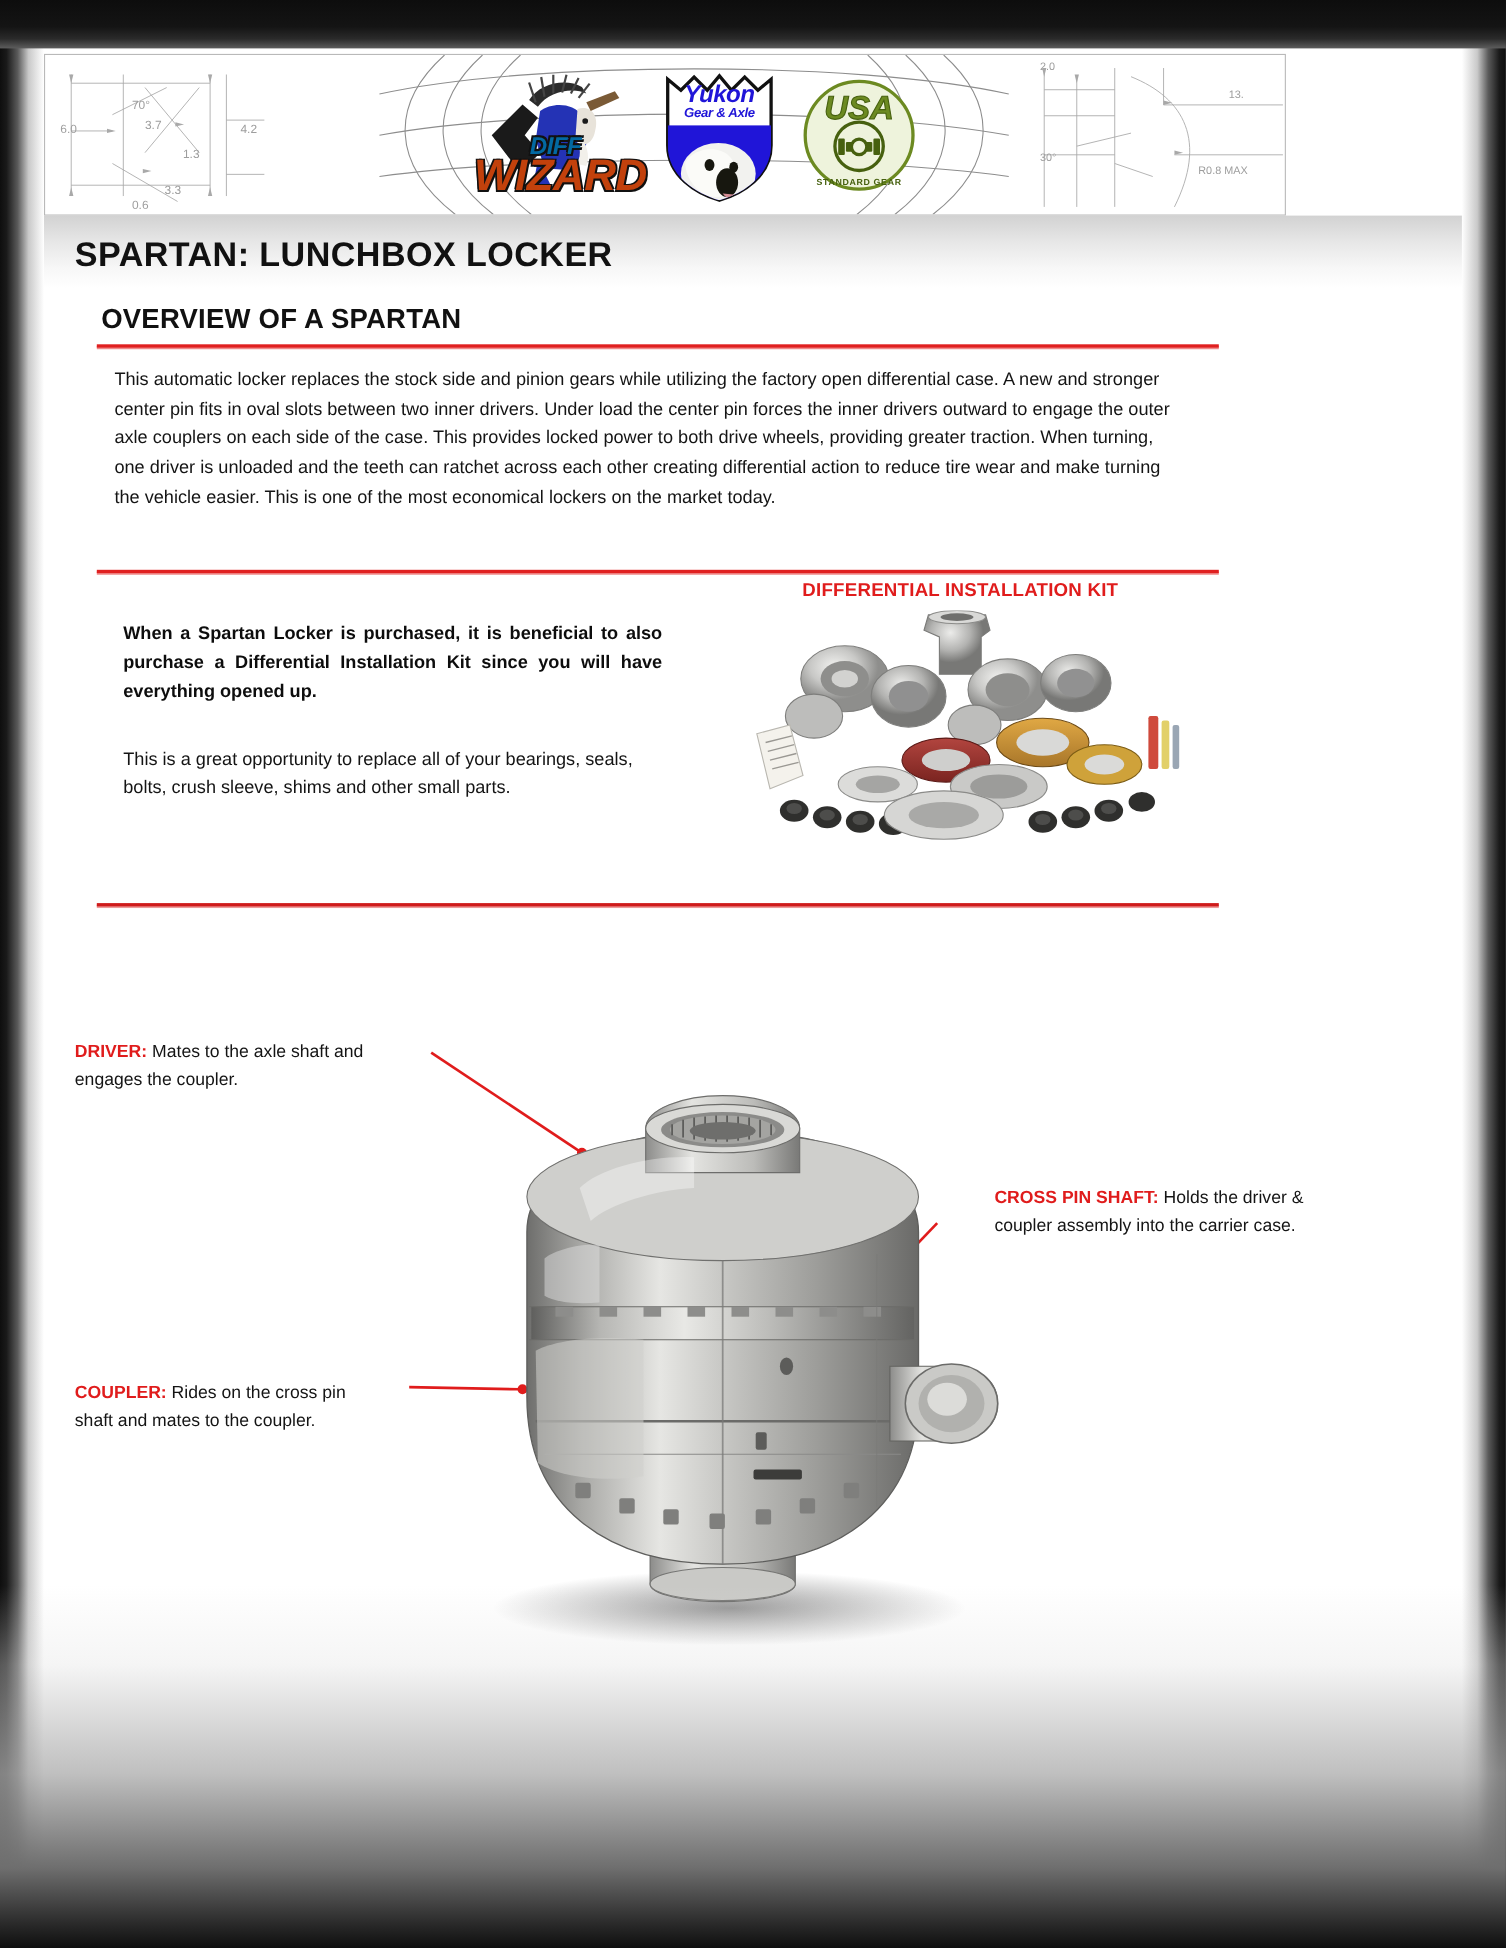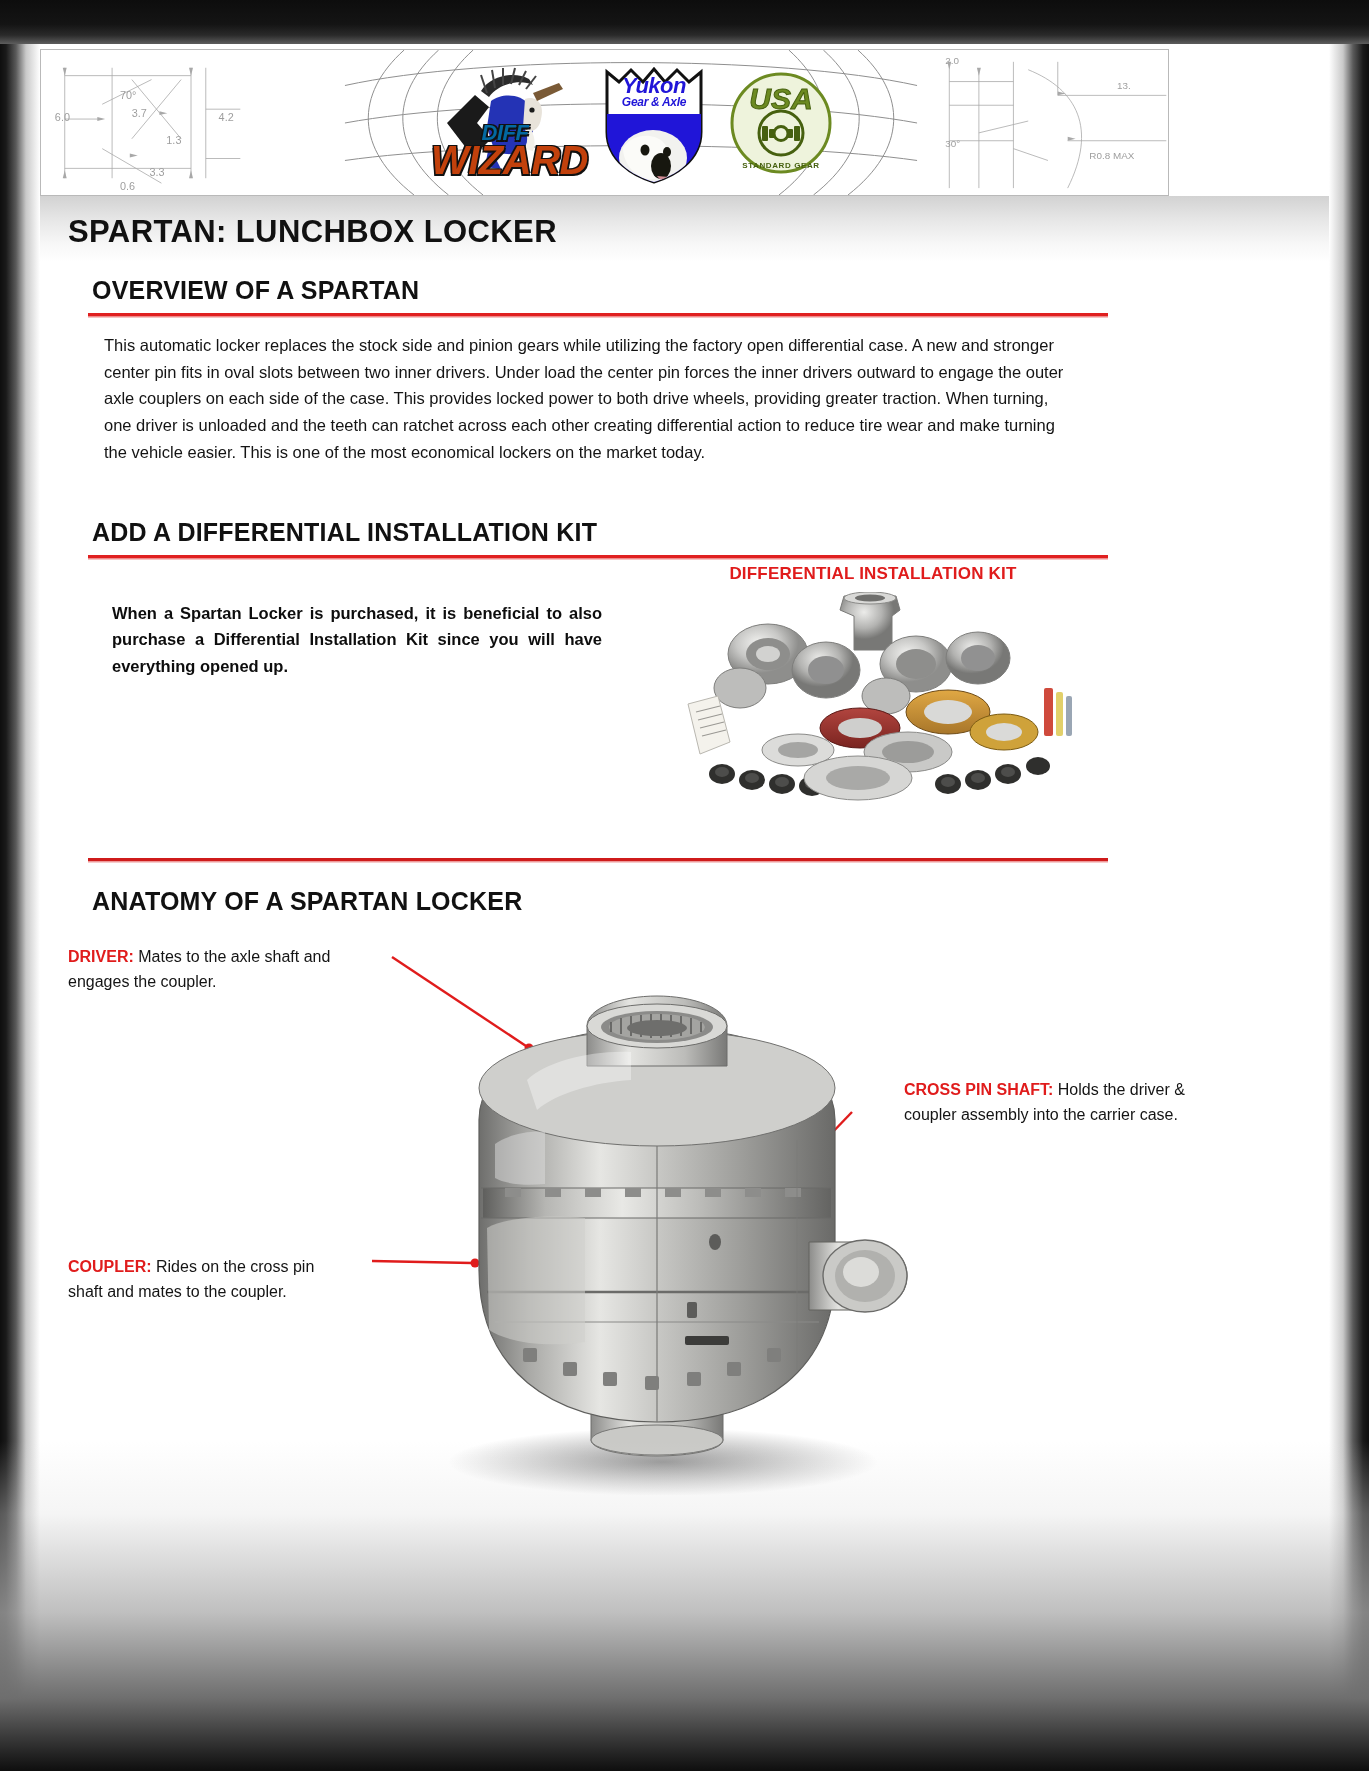--- a/index.html
+++ b/index.html
@@ -491,26 +491,26 @@
 
 <div class="content">
 
   <div>
     <h2 class="section-head">OVERVIEW OF A SPARTAN</h2>
     <div class="rule"></div>
     <p class="body ov-body">This automatic locker replaces the stock side and pinion gears while utilizing the factory open differential case. A new and stronger center pin fits in oval slots between two inner drivers. Under load the center pin forces the inner drivers outward to engage the outer axle couplers on each side of the case. This provides locked power to both drive wheels, providing greater traction. When turning, one driver is unloaded and the teeth can ratchet across each other creating differential action to reduce tire wear and make turning the vehicle easier. This is one of the most economical lockers on the market today.</p>
   </div>
 
   <div class="kit-section">
-    <h2 class="section-head">ADD A DIFFERENTIAL INSTALLATION KIT</h2>
     <div class="rule"></div>
 
     <div class="kit-row">
       <div class="kit-text">
         <p class="kit-bold">When a Spartan Locker is purchased, it is beneficial to also purchase a Differential Installation Kit since you will have everything opened up.</p>
+        <p class="kit-plain">This is a great opportunity to replace all of your bearings, seals, bolts, crush sleeve, shims and other small parts.</p>
       </div>
 
       <div class="kit-image">
         <div class="kit-image-title">DIFFERENTIAL INSTALLATION KIT</div>
         <svg class="kit-photo" viewBox="0 0 450 218">
           <defs>
             <radialGradient id="mtl" cx="38%" cy="32%">
               <stop offset="0%" stop-color="#f2f2f0"></stop>
                 <stop offset="55%" stop-color="#c8c8c6"></stop>
                 <stop offset="100%" stop-color="#8e8e8c"></stop>
@@ -603,21 +603,20 @@
 
           <ellipse cx="210" cy="186" rx="54" ry="22" fill="#d6d6d4" stroke="#8b8b89"></ellipse>
           <ellipse cx="210" cy="186" rx="32" ry="12" fill="#a9a9a7"></ellipse>
         </svg>
       </div>
     </div>
   </div>
 
   <div class="anat-section">
     <div class="rule-top"></div>
-    <h2 class="section-head" style="margin-top:26px">ANATOMY OF A SPARTAN LOCKER</h2>
   </div>
 
 </div>
 
 <div class="diagram">
 
   <svg style="position:absolute;inset:0;width:100%;height:100%;pointer-events:none" viewBox="0 0 1289 600">
     <g stroke="#e01c1c" stroke-width="2.4" fill="none">
       <path d="M352 57 L486 146"></path>
       <path d="M812 212 L764 262"></path>

